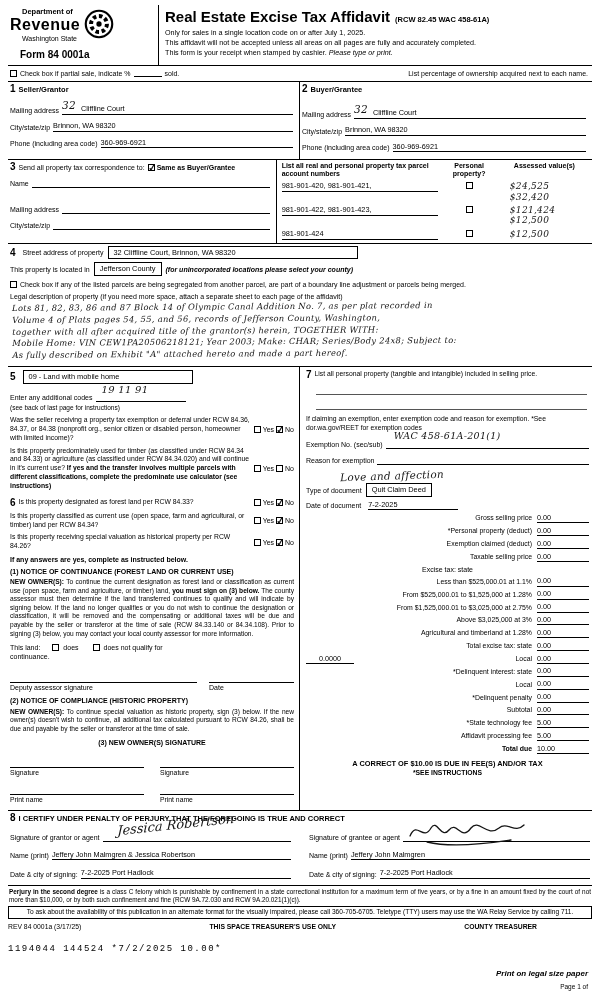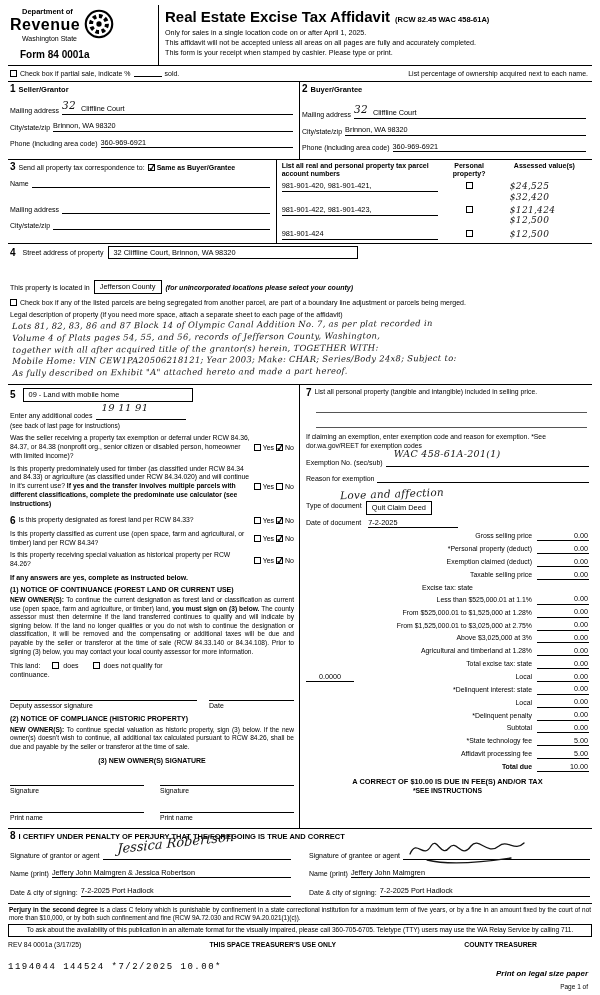--- a/index.html
+++ b/index.html
@@ -1,19 +1,19 @@
 <!DOCTYPE html>
 <html><head>
 <meta charset="utf-8">
 <style>
   *{margin:0;padding:0;box-sizing:border-box}
   html,body{background:#fff}
   .page{width:600px;height:995px;font-family:"Liberation Sans",sans-serif;color:#000;
         font-size:7px;line-height:1.3;padding:5px 8px 3px;position:relative;overflow:hidden;background:#fff}
-  .b{font-weight:bold}.i{}.bi{font-weight:bold;font-style:italic}
+  .b{font-weight:bold}.i{font-style:italic}.bi{font-weight:bold;font-style:italic}
   .row{display:flex}
   .cb{display:inline-block;width:7px;height:7px;border:1px solid #000;background:#fff;vertical-align:-1px;position:relative;flex:none}
   .cb.checked::after{content:"\2713";position:absolute;left:-1px;top:-4px;font-size:10px;font-weight:bold;color:#141414;transform:rotate(-6deg)}
   .hw{font-family:"DejaVu Serif",serif;font-style:italic;color:#141414;letter-spacing:.3px}
   .script{font-family:"DejaVu Serif",serif;font-style:italic;color:#141414}
   .typed{font-size:7.3px}
   .fline{flex:1 1 auto;border-bottom:1px solid #000;min-height:10px;position:relative;margin-left:3px}
   .frow{display:flex;align-items:flex-end;margin-top:6px}
   .flabel{white-space:nowrap}
   .secnum{font-weight:bold;font-size:10px;line-height:1;margin-right:3px}
@@ -49,21 +49,21 @@
   .s3r{width:54%;padding:2px 3px 3px 5px}
   .pt-head{display:flex;font-weight:bold;line-height:1.15}
   .ptc1{width:51%}.ptc2{width:20%;text-align:center}.ptc3{width:29%;text-align:center}
   .pt-row{display:flex;margin-top:3px;align-items:flex-start}
   .pt-row .ptc1{border-bottom:1px solid #000;font-size:7.4px;min-height:11px}
   .vals{display:flex;flex-direction:column;align-items:flex-start;padding-left:10px;text-align:left}
   .val{font-size:9px;line-height:1.15;white-space:nowrap}
   
   .s4{border-bottom:1.5px solid #000;padding:2px 2px 3px}
   .s4r1,.s4r2{display:flex;align-items:center;gap:4px}
-  .s4r2{margin-top:21px}
+  .s4r2{margin-top:3px}
   .boxed{border:1px solid #000;padding:1px 5px;font-size:7.4px;display:inline-block;min-width:60px}
   .wide{min-width:250px}
   .s4r3{margin-top:4px;display:flex;gap:3px;align-items:center}
   .legal-label{margin-top:3px}
   .legal{margin:2px 0 1px 2px;font-size:8.4px;line-height:1.4;transform:rotate(-.4deg);transform-origin:left top}
   
   .main{display:flex;border-bottom:1.5px solid #000}
   .mleft{width:50%;border-right:1.5px solid #000;padding:3px 5px 5px 2px}
   .mright{width:50%;padding:3px 3px 5px 6px;display:flex;flex-direction:column}
   .qrow{display:flex;margin-top:4px}
@@ -84,25 +84,25 @@
   .siggrid{display:flex;gap:16px;margin-top:10px}
   .sigcol{flex:1}
   .sigline{border-bottom:1px solid #000;height:11px}
   .siglabel{font-size:6.8px;margin-top:1px}
   
   .blankline{border-bottom:1px solid #555;height:13px;margin:2px 2px 0 10px}
   .exempt-text{font-size:6.8px;margin-top:5px}
   .exline{display:flex;align-items:flex-end;margin-top:6px}
   .exhw{position:absolute;top:-9px;left:8px;font-size:9.5px;white-space:nowrap}
   .reasonhw{font-size:10.5px;margin:2px 0 0 34px;transform:rotate(-2deg)}
-  .docrow{display:flex;gap:4px;margin-top:3px}
+  .docrow{display:flex;align-items:center;gap:4px;margin-top:3px}
   .short{max-width:90px}
   .mrow{display:flex;align-items:flex-end;margin-top:2.5px}
   .ml{flex:1;text-align:right;font-size:6.9px}
-  .mv{width:52px;margin-left:5px;border-bottom:1px solid #000;text-align:right;font-size:7.2px;padding-right:1px;flex:none}
+  .mv{width:52px;margin-left:5px;border-bottom:1px solid #000;text-align:left;font-size:7.2px;padding-right:1px;flex:none}
   .excise-head{text-align:center;margin-top:3px;font-size:7px}
   .rate{width:48px;border-bottom:1px solid #000;text-align:center;font-size:7.2px;flex:none}
   .minnote{font-weight:bold;text-align:center;font-size:7.4px;margin-top:5px}
   .seeinstr{font-weight:bold;text-align:center;font-size:6.8px}
   
   .s8{border-bottom:1.5px solid #000;padding:2px 2px 6px;position:relative}
   .s8head{display:flex;align-items:baseline}
   .s8cert{font-weight:bold;font-size:7.5px}
   .s8cols{display:flex;gap:18px}
   .s8col{flex:1}
@@ -139,21 +139,21 @@
           <circle cx="17" cy="17" r="3" fill="#000"></circle>
         </svg>
       </div>
       <div class="form-number">Form 84 0001a</div>
     </div>
     <div class="hright">
       <div class="title-line">
         <span class="form-title">Real Estate Excise Tax Affidavit</span>
         <span class="title-rcw">(RCW 82.45 WAC 458-61A)</span>
       </div>
-      <div class="notice">Only for sales in a single location code on or after April 1, 2025.</div>
+      <div class="notice">Only for sales in a single location code on or after July 1, 2025.</div>
       <div class="notice">This affidavit will not be accepted unless all areas on all pages are fully and accurately completed.</div>
       <div class="notice">
         <span>This form is your receipt when stamped by cashier. </span><span class="i">Please type or print.</span>
       </div>
     </div>
   </div>
 
   <div class="partial">
     <span class="cb"></span>
     <span>Check box if partial sale, indicate %</span>

